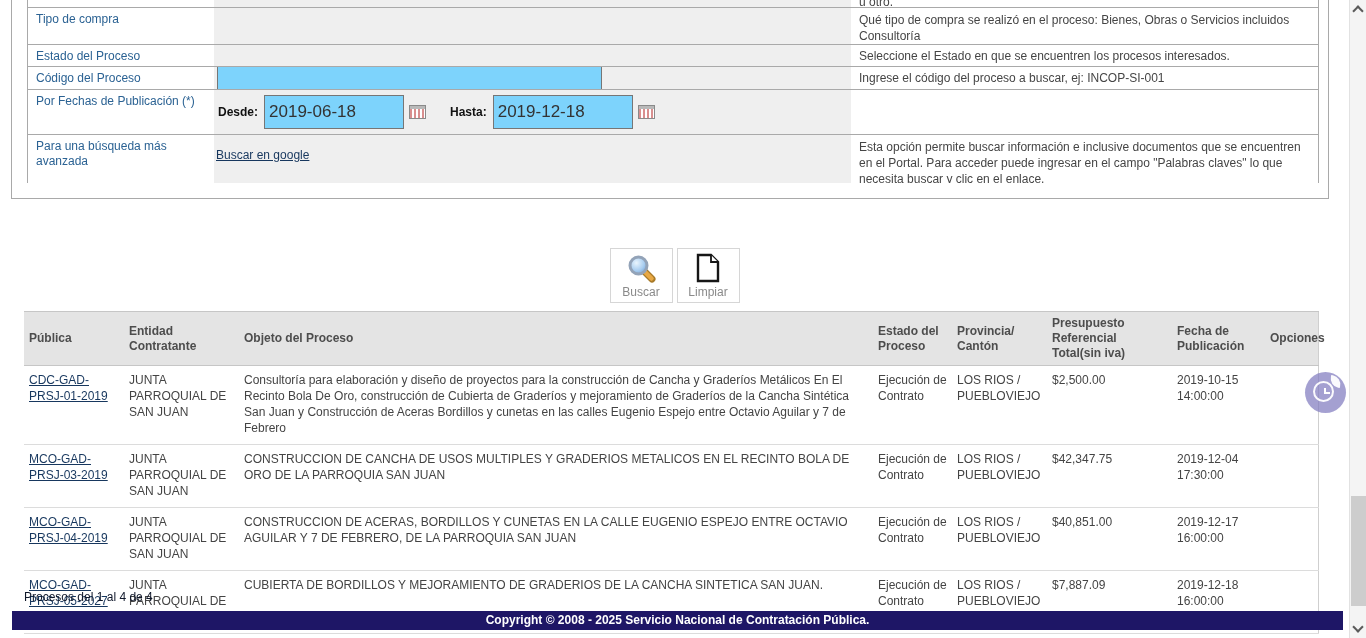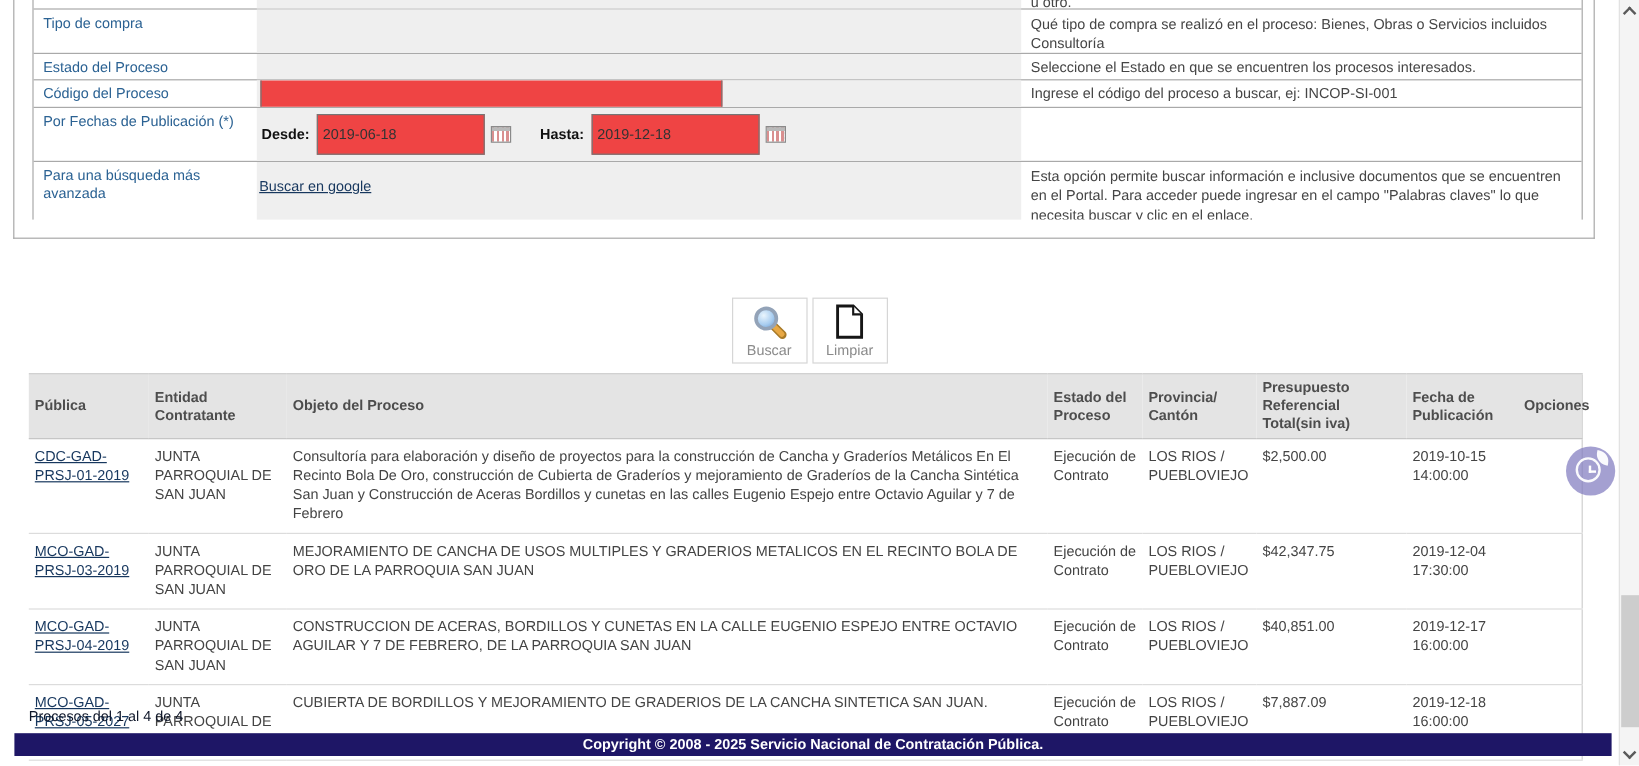--- a/index.html
+++ b/index.html
@@ -20,22 +20,22 @@
   .r0 { height:8px; }
   .r0 .fhelp div { margin-top:-9px; }
   .r1 { height:37px; }
   .r2 { height:22px; }
   .r3 { height:23px; }
   .r4 { height:45px; }
   .r5 { height:48px; border-bottom:none; }
   .r5 .fvalue { align-items:flex-start; padding-top:13px; }
   .r5 .fhelp, .r4 .fhelp, .r1 .fhelp { padding-top:4px; }
 
-  input.text { height:21px; border:1px solid #767676; background:#ef4444; font-family:"Liberation Sans",sans-serif;
-               font-size:12px; color:#333; padding:16px 4px; }
+  input.text { height:21px; border:1px solid #767676; background:#7dd3fc; font-family:"Liberation Sans",sans-serif;
+               font-size:17px; color:#333; padding:16px 4px; }
   .code-input { width:385px; margin-left:1px; }
   .date-input { width:140px; }
   .date-label { font-weight:bold; color:#111; margin:0 6px 0 2px; }
   .date-label.hasta { margin-left:24px; }
   .cal-icon { width:17px; height:14px; margin-left:5px; border:1px solid #8a8a8a; background:
       linear-gradient(#b9b9b9 0 3px, transparent 3px),
       repeating-linear-gradient(90deg, #d98f8f 0 2px, #fff 2px 4px),
       repeating-linear-gradient(#d98f8f 0 2px, #fff 2px 4px);
       background-color:#fff; display:inline-block; cursor:pointer; }
   a.google-link { color:#17375e; text-decoration:underline; cursor:pointer; }
@@ -200,21 +200,21 @@
           <td>Consultoría para elaboración y diseño de proyectos para la construcción de Cancha y Graderíos Metálicos En El Recinto Bola De Oro, construcción de Cubierta de Graderíos y mejoramiento de Graderíos de la Cancha Sintética San Juan y Construcción de Aceras Bordillos y cunetas en las calles Eugenio Espejo entre Octavio Aguilar y 7 de Febrero</td>
           <td>Ejecución de Contrato</td>
           <td>LOS RIOS / PUEBLOVIEJO</td>
           <td>$2,500.00</td>
           <td>2019-10-15 14:00:00</td>
           <td></td>
         </tr>
         <tr>
           <td><a class="codigo-link">MCO-GAD-PRSJ-03-2019</a></td>
           <td>JUNTA PARROQUIAL DE SAN JUAN</td>
-          <td>MEJORAMIENTO DE CANCHA DE USOS MULTIPLES Y GRADERIOS METALICOS EN EL RECINTO BOLA DE ORO DE LA PARROQUIA SAN JUAN</td>
+          <td>CONSTRUCCION DE CANCHA DE USOS MULTIPLES Y GRADERIOS METALICOS EN EL RECINTO BOLA DE ORO DE LA PARROQUIA SAN JUAN</td>
           <td>Ejecución de Contrato</td>
           <td>LOS RIOS / PUEBLOVIEJO</td>
           <td>$42,347.75</td>
           <td>2019-12-04 17:30:00</td>
           <td></td>
         </tr>
         <tr>
           <td><a class="codigo-link">MCO-GAD-PRSJ-04-2019</a></td>
           <td>JUNTA PARROQUIAL DE SAN JUAN</td>
           <td>CONSTRUCCION DE ACERAS, BORDILLOS Y CUNETAS EN LA CALLE EUGENIO ESPEJO ENTRE OCTAVIO AGUILAR Y 7 DE FEBRERO, DE LA PARROQUIA SAN JUAN</td>

